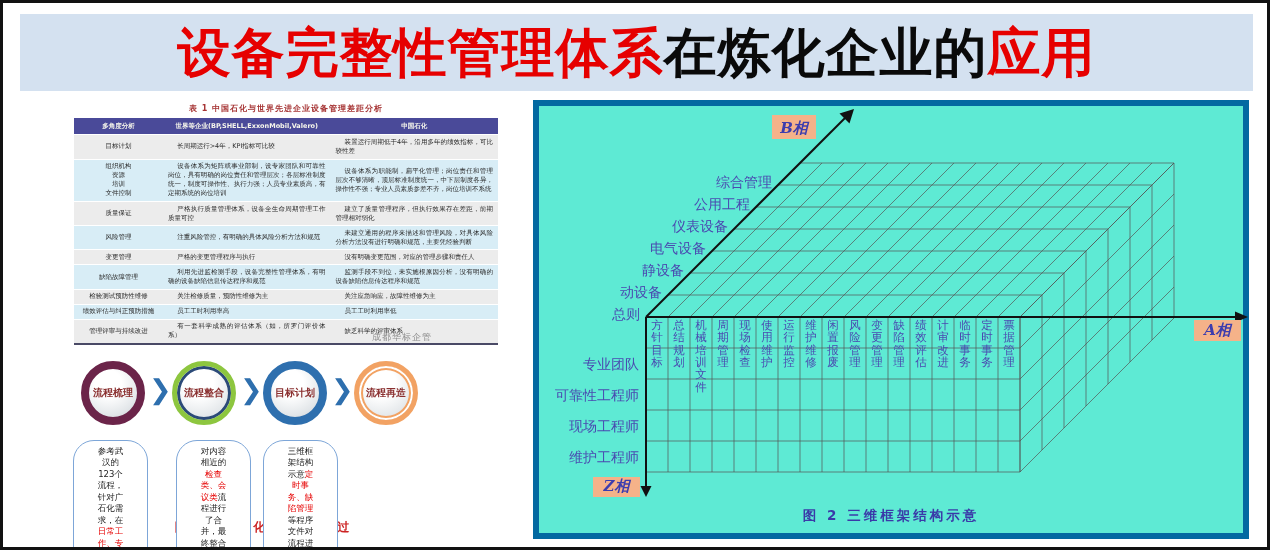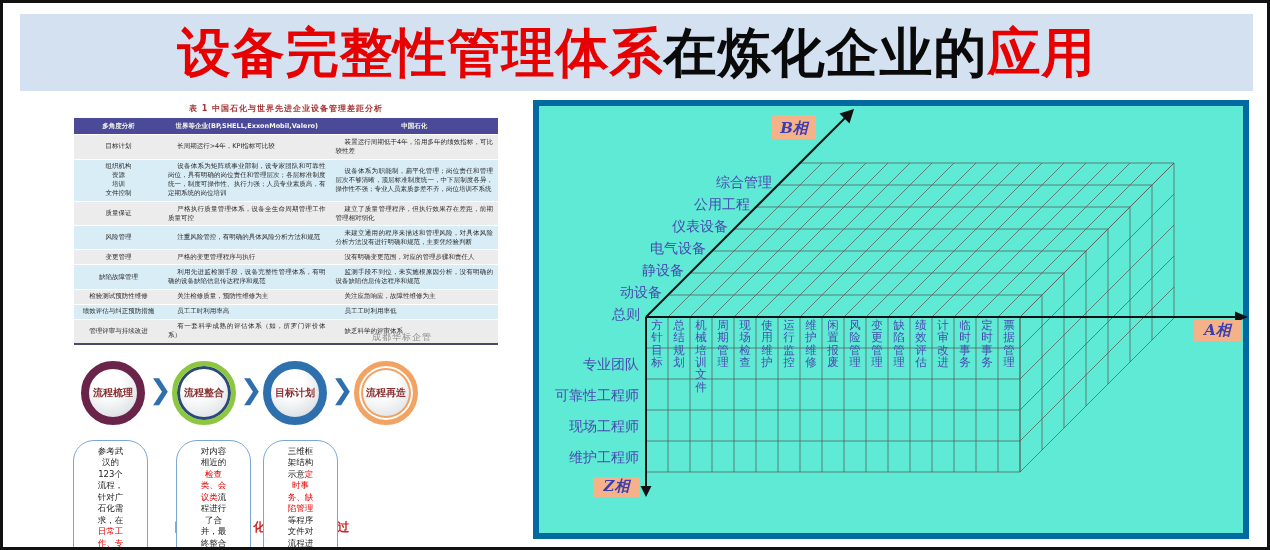--- a/index.html
+++ b/index.html
@@ -268,13 +268,14 @@
         <text text-anchor="middle" font-size="11.5" fill="#4a4ab0"><tspan x="316" y="223">风</tspan><tspan x="316" y="235.3">险</tspan><tspan x="316" y="247.6">管</tspan><tspan x="316" y="259.9">理</tspan></text>
         <text text-anchor="middle" font-size="11.5" fill="#4a4ab0"><tspan x="338" y="223">变</tspan><tspan x="338" y="235.3">更</tspan><tspan x="338" y="247.6">管</tspan><tspan x="338" y="259.9">理</tspan></text>
         <text text-anchor="middle" font-size="11.5" fill="#4a4ab0"><tspan x="360" y="223">缺</tspan><tspan x="360" y="235.3">陷</tspan><tspan x="360" y="247.6">管</tspan><tspan x="360" y="259.9">理</tspan></text>
         <text text-anchor="middle" font-size="11.5" fill="#4a4ab0"><tspan x="382" y="223">绩</tspan><tspan x="382" y="235.3">效</tspan><tspan x="382" y="247.6">评</tspan><tspan x="382" y="259.9">估</tspan></text>
         <text text-anchor="middle" font-size="11.5" fill="#4a4ab0"><tspan x="404" y="223">计</tspan><tspan x="404" y="235.3">审</tspan><tspan x="404" y="247.6">改</tspan><tspan x="404" y="259.9">进</tspan></text>
         <text text-anchor="middle" font-size="11.5" fill="#4a4ab0"><tspan x="426" y="223">临</tspan><tspan x="426" y="235.3">时</tspan><tspan x="426" y="247.6">事</tspan><tspan x="426" y="259.9">务</tspan></text>
         <text text-anchor="middle" font-size="11.5" fill="#4a4ab0"><tspan x="448" y="223">定</tspan><tspan x="448" y="235.3">时</tspan><tspan x="448" y="247.6">事</tspan><tspan x="448" y="259.9">务</tspan></text>
         <text text-anchor="middle" font-size="11.5" fill="#4a4ab0"><tspan x="470" y="223">票</tspan><tspan x="470" y="235.3">据</tspan><tspan x="470" y="247.6">管</tspan><tspan x="470" y="259.9">理</tspan></text>
       </g>
     </svg>
+  <div class="fig2-caption">图 2  三维框架结构示意</div>
 </div>
 
 </body></html>

